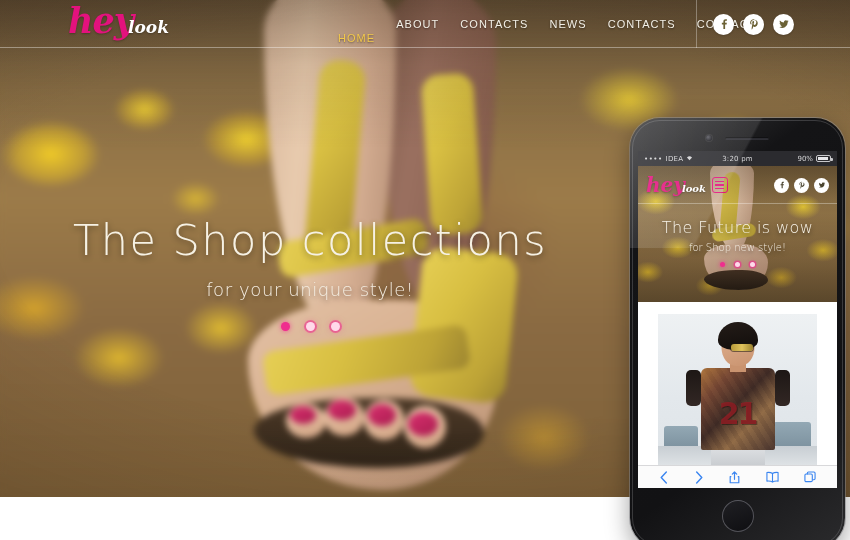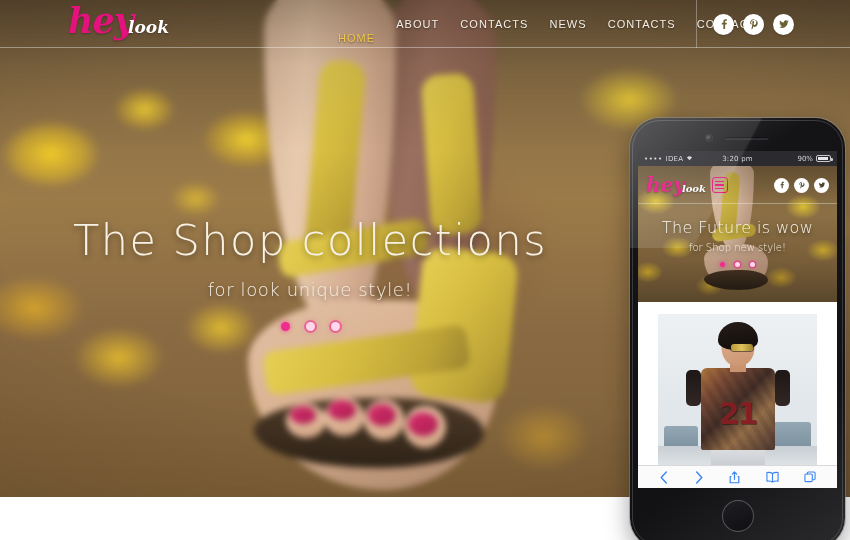--- a/index.html
+++ b/index.html
@@ -658,21 +658,21 @@
       <span class="soc">
         <svg width="12" height="12" viewBox="0 0 12 12">
             <path fill="#6b6135" d="M10.7 3.1c-.35.16-.72.26-1.11.31.4-.24.7-.62.85-1.07-.38.22-.79.38-1.23.47a1.94 1.94 0 0 0-3.3 1.77A5.5 5.5 0 0 1 1.9 2.55a1.94 1.94 0 0 0 .6 2.59c-.32-.01-.62-.1-.88-.24v.02c0 .94.67 1.72 1.56 1.9-.16.05-.33.07-.51.07-.13 0-.25-.01-.37-.04a1.94 1.94 0 0 0 1.81 1.35A3.9 3.9 0 0 1 1.3 9.0a5.5 5.5 0 0 0 8.47-4.63v-.25c.38-.27.71-.62.97-1.01z"></path>
           </svg>
       </span>
     </div>
   </div>
 
   <div class="hero-text">
     <div class="hero-title">The Shop collections</div>
-    <div class="hero-sub">for look unique style!</div>
+    <div class="hero-sub">for your unique style!</div>
     <div class="dots">
       <span class="dot active"></span>
       <span class="dot idle"></span>
       <span class="dot idle"></span>
     </div>
   </div>
 
   <div class="phone">
     <div class="phone-inner-edge"></div>
     <div class="phone-cam"></div>

